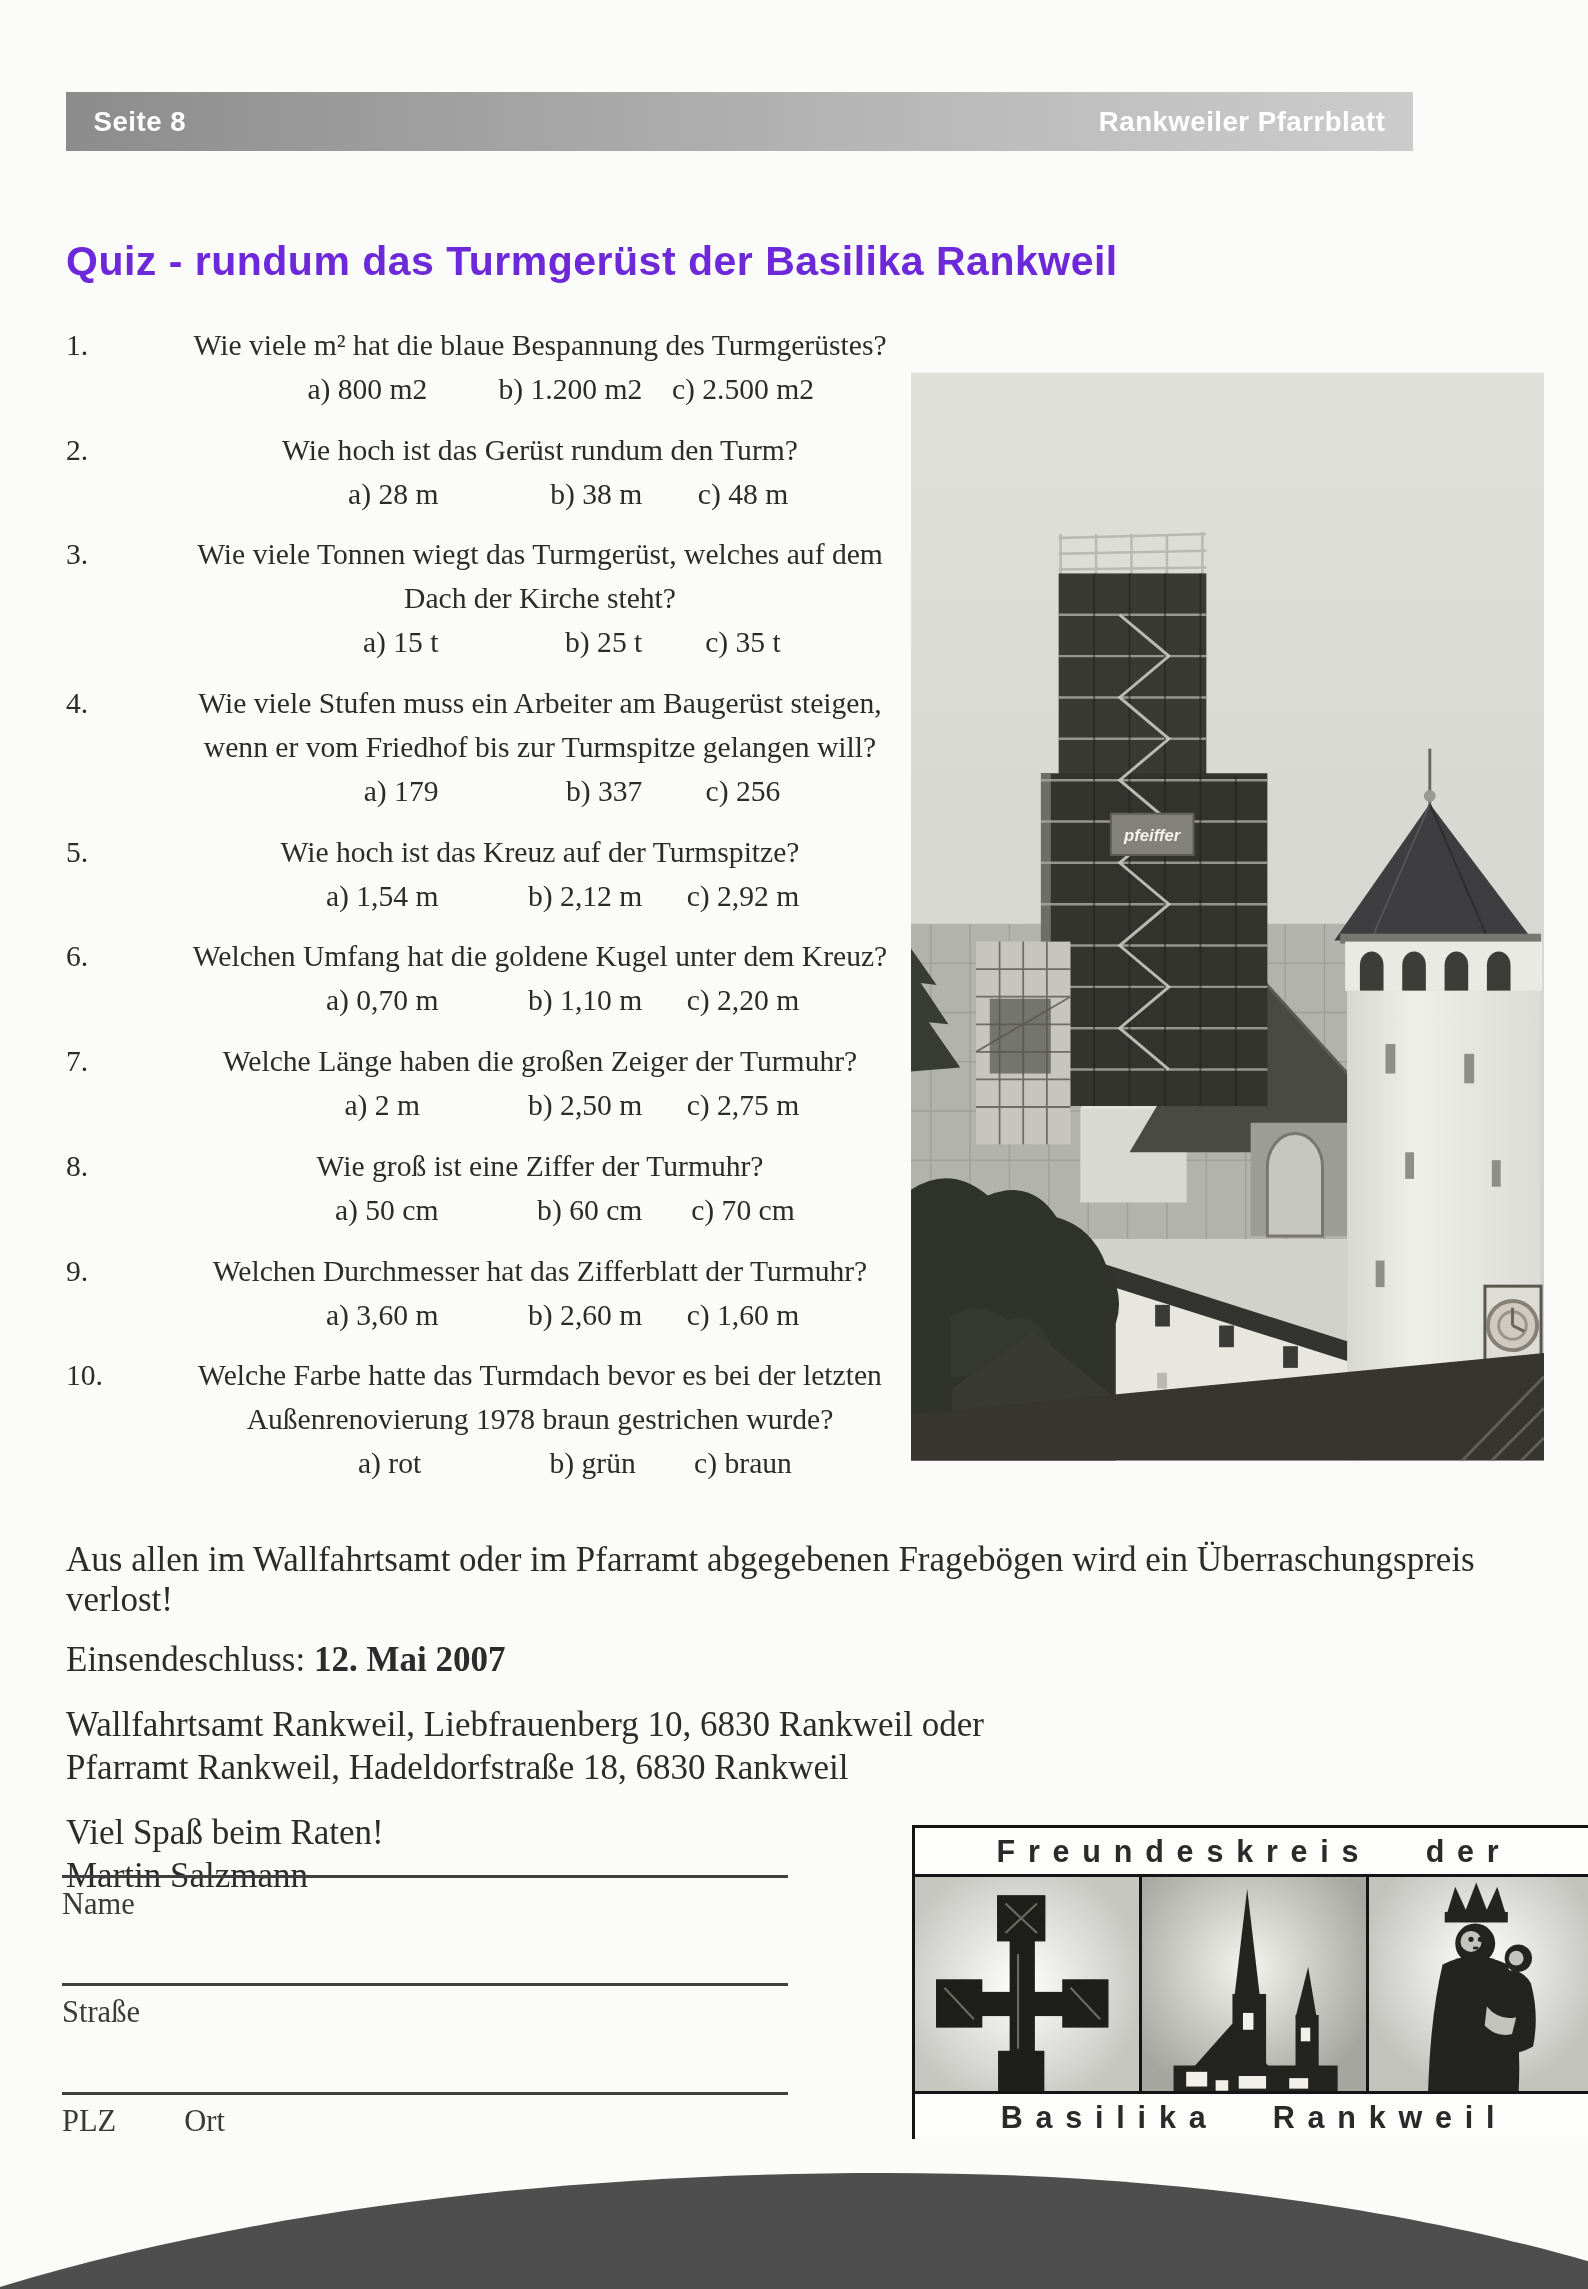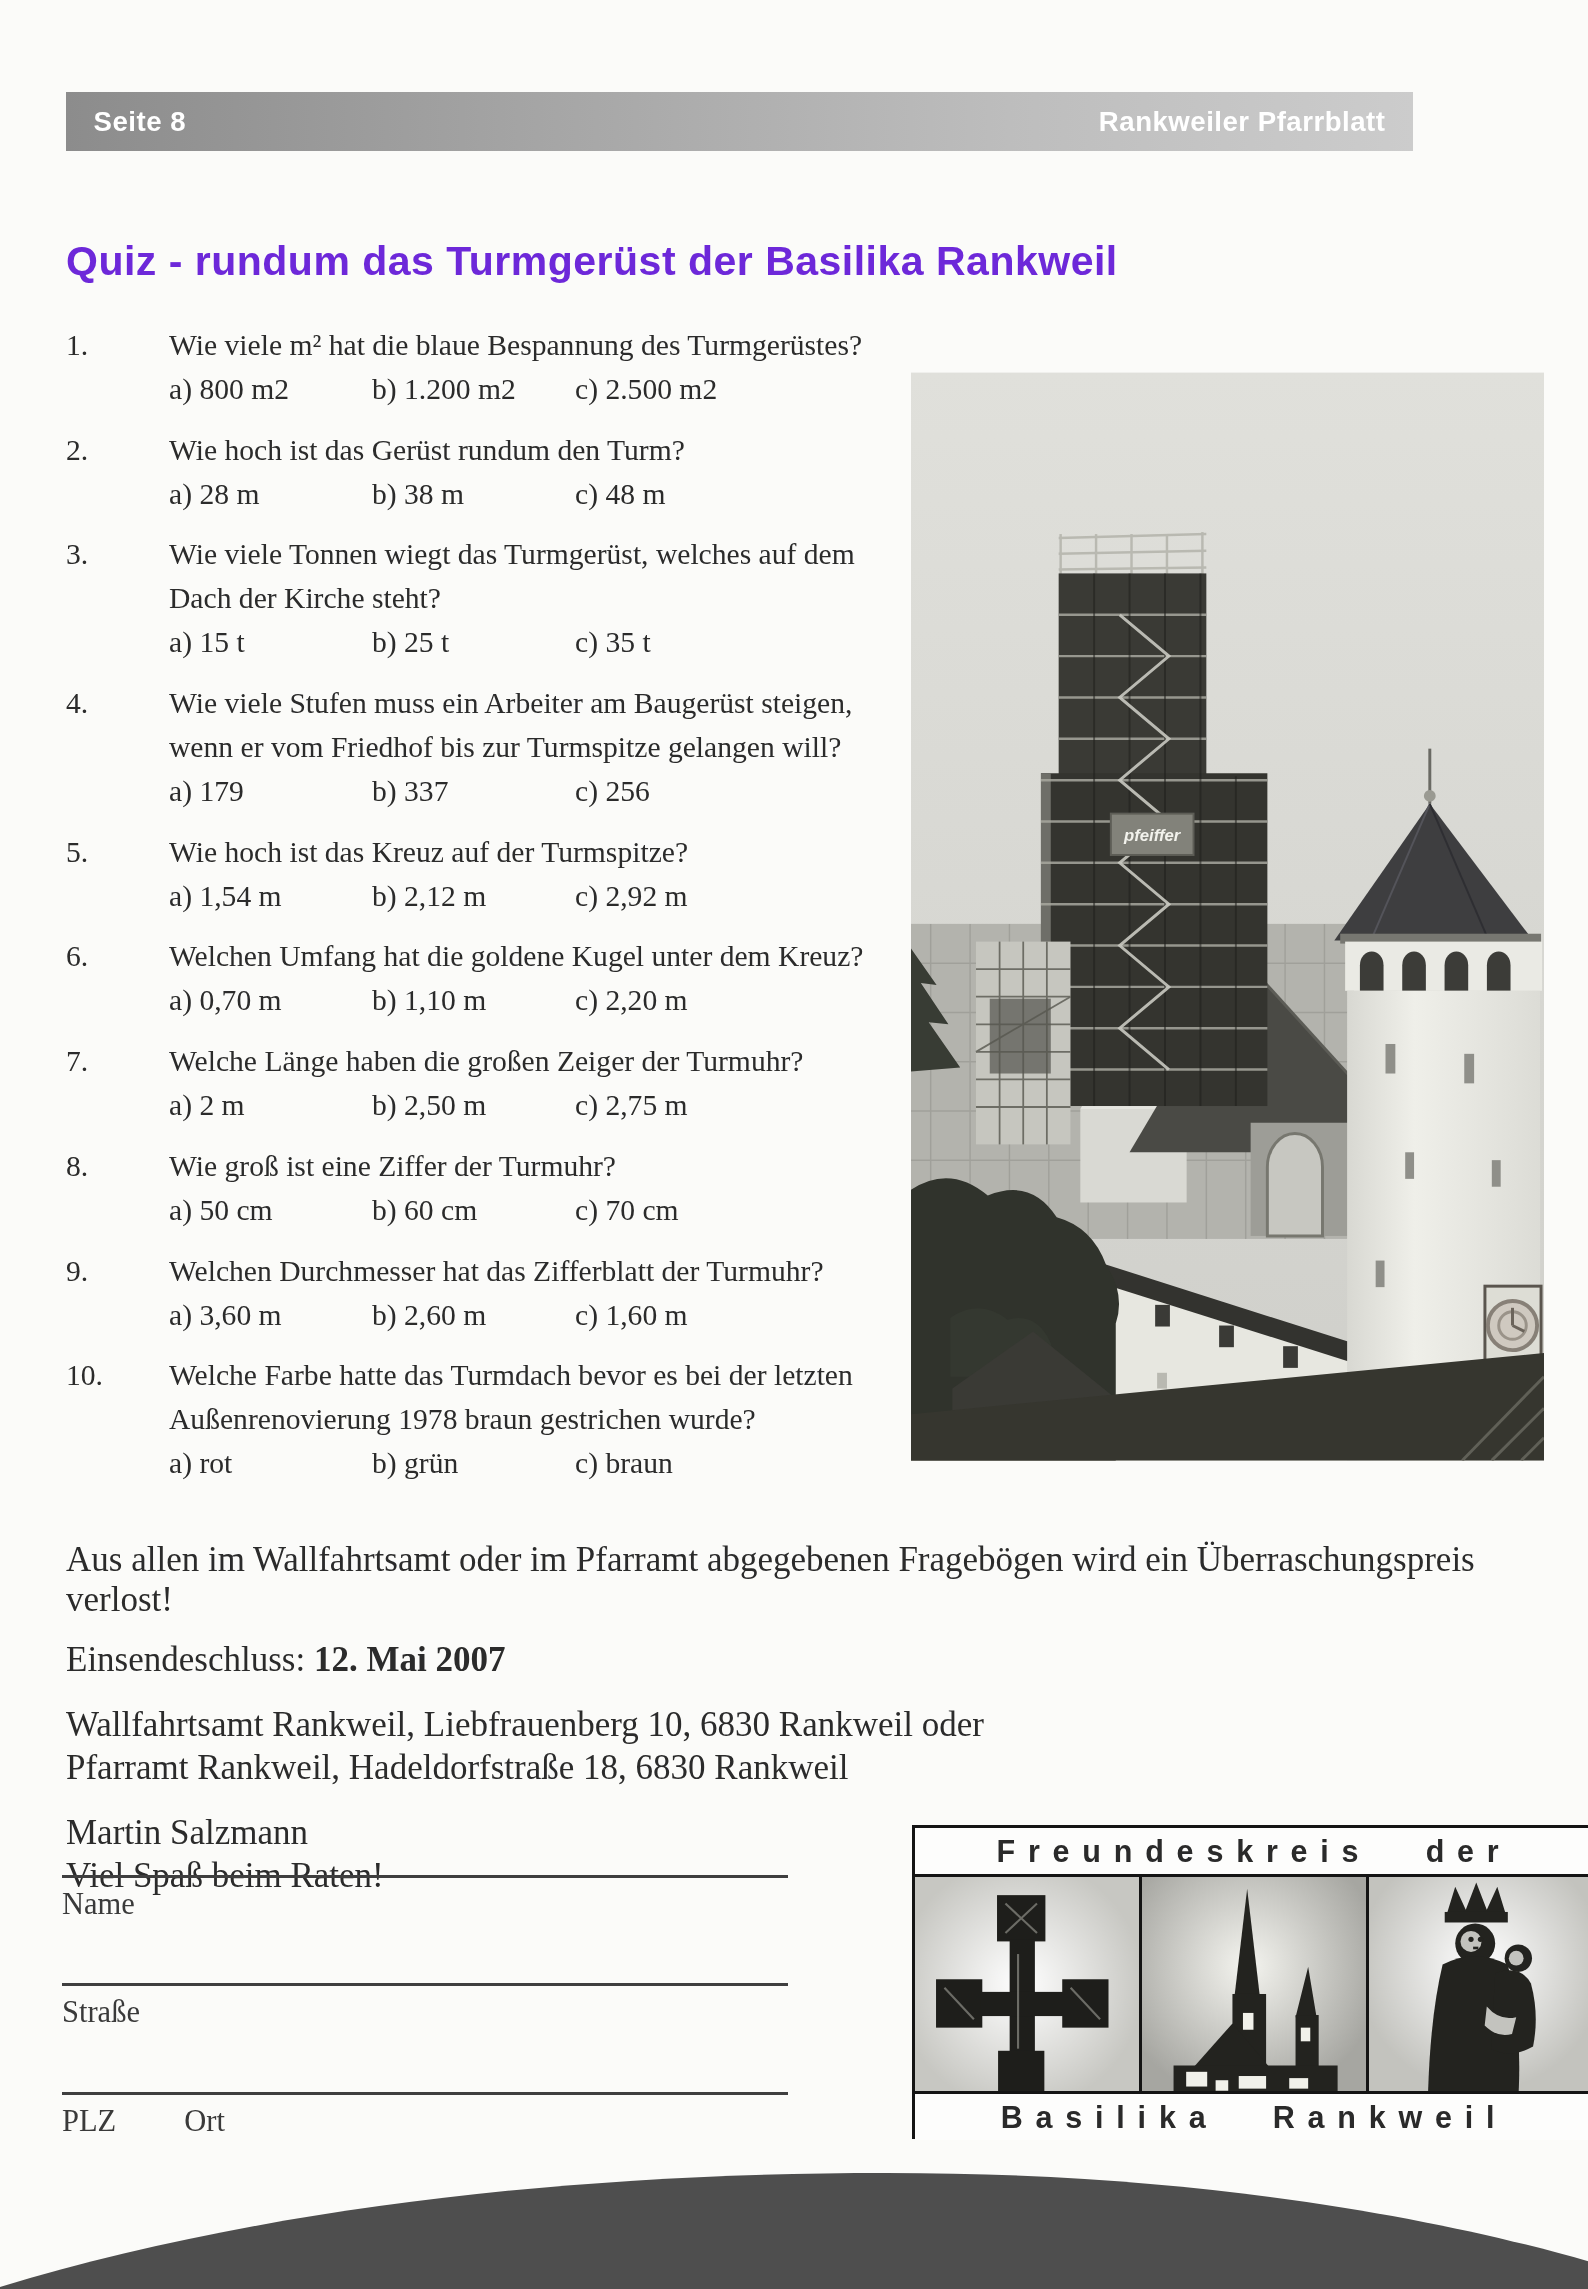--- a/index.html
+++ b/index.html
@@ -20,21 +20,21 @@
   
   .page-title{
     position:absolute;left:66px;top:211px;width:1182px;
     font-family:"Liberation Sans", sans-serif;font-weight:bold;
     font-size:41px;color:#6d28d9;letter-spacing:0.5px;white-space:nowrap;
   }
   
   .quiz{position:absolute;left:66px;top:323px;width:845px;}
   .q{display:flex;margin-bottom:16.7px;}
   .qnum{width:103px;font-size:29.6px;line-height:44px;flex:none;}
-  .qbody{flex:1;}
+  .qbody{flex:1;text-align:center;}
   .qtext{font-size:29.6px;line-height:44px;white-space:pre-line;}
   .qopts{font-size:29.6px;line-height:44px;}
   .opt-a,.opt-b{display:inline-block;width:203px;}
   .opt-c{display:inline-block;}
   
   .photo-wrap{position:absolute;left:911px;top:372px;width:633px;height:1089px;}
   
   .footer{position:absolute;left:66px;top:1540px;width:1458px;font-size:35px;}
   .footer .prize{margin:0 0 19.7px 0;}
   .footer .deadline{margin:0 0 23.6px 0;}
@@ -378,22 +378,22 @@
   <p class="prize">Aus allen im Wallfahrtsamt oder im Pfarramt abgegebenen Fragebögen wird ein Überraschungspreis verlost!</p>
   <p class="deadline">
     <span>Einsendeschluss:</span>
     <b>12. Mai 2007</b>
   </p>
   <div class="addr">
     <div>Wallfahrtsamt Rankweil, Liebfrauenberg 10, 6830 Rankweil oder</div>
     <div>Pfarramt Rankweil, Hadeldorfstraße 18, 6830 Rankweil</div>
   </div>
   <div class="fun">
+    <div>Viel Spaß beim Raten!</div>
     <div>Martin Salzmann</div>
-    <div>Viel Spaß beim Raten!</div>
   </div>
 </div>
 
 <div class="form">
   <div class="form-row row-name">
     <div class="form-line"></div>
     <div class="form-label">Name</div>
   </div>
   <div class="form-row row-street">
     <div class="form-line"></div>

